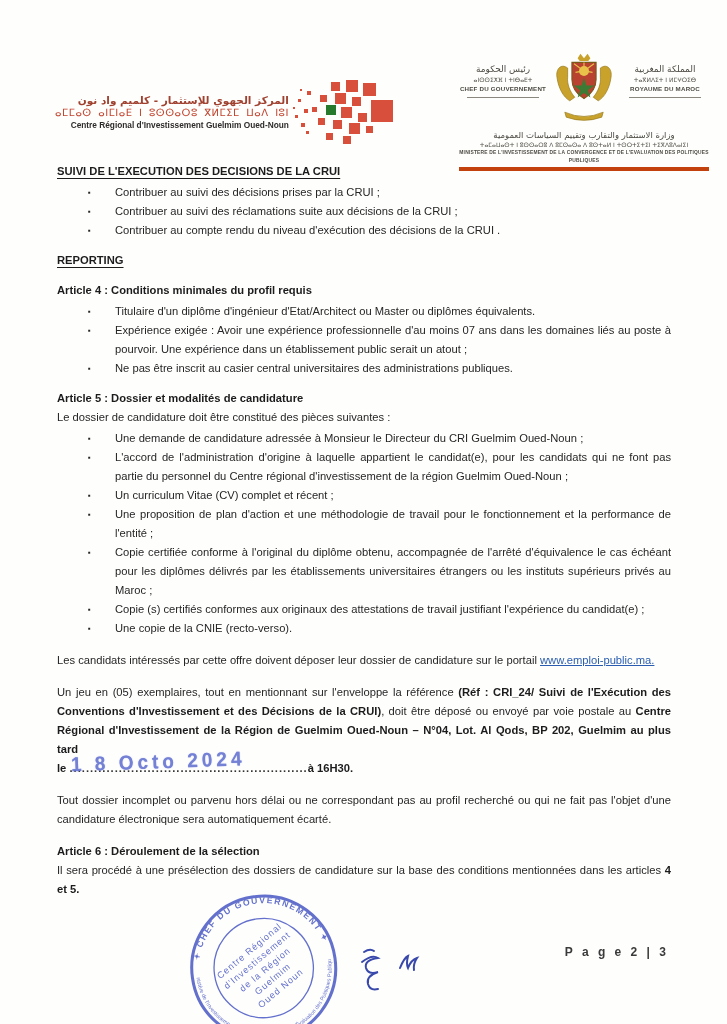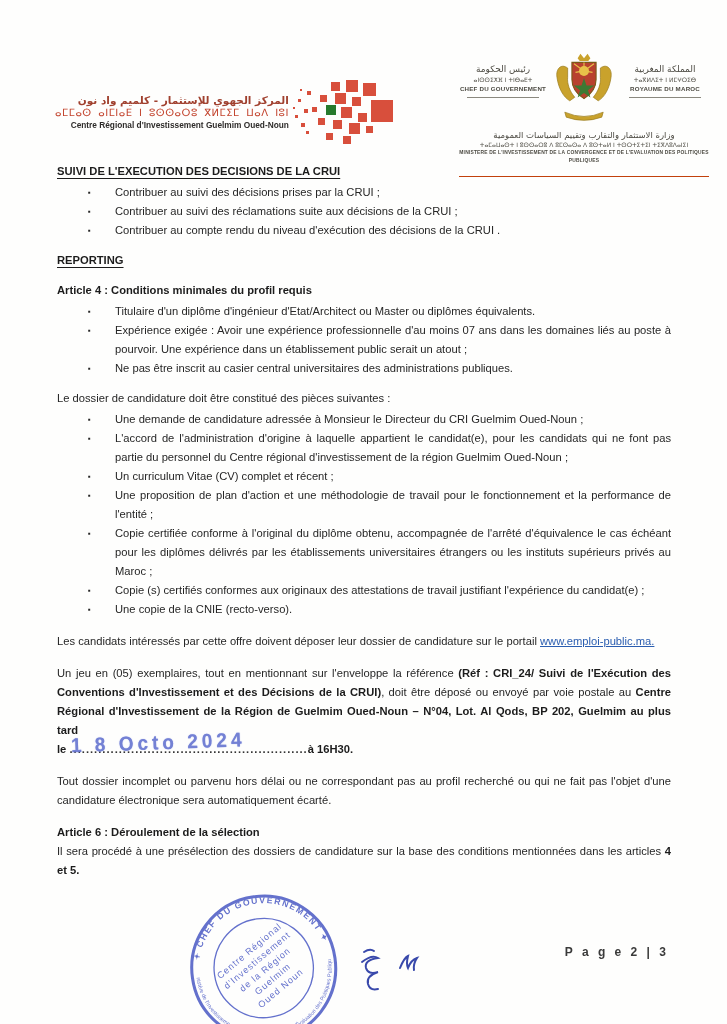--- a/index.html
+++ b/index.html
@@ -15,21 +15,21 @@
   .cri-ar{font-family:"DejaVu Sans","Liberation Sans",sans-serif;font-size:10.5px;color:#a0402e;font-weight:700;direction:rtl;}
   .cri-tif{font-family:Liberation Mono, monospace;font-size:10px;color:#c3452f;letter-spacing:.5px;}
   .cri-fr{font-size:8.3px;color:#2e2c2a;font-weight:700;}
   .gov-block{position:absolute;right:18px;top:0;width:250px;text-align:center;}
   .gov-row{display:flex;align-items:flex-start;justify-content:space-between;text-align:center;}
   .gov-col{width:88px;padding-top:12px;}
   .gov-ar{font-family:"DejaVu Sans","Liberation Sans",sans-serif;font-size:9px;color:#4c4a42;direction:rtl;line-height:1.3;}
   .gov-tif{font-family:"DejaVu Sans","Liberation Sans",sans-serif;font-size:6px;color:#55534b;line-height:1.4;}
   .gov-fr{font-size:6.2px;color:#4c4a42;font-weight:600;letter-spacing:.2px;line-height:1.5;}
   .gov-rule{border:0;border-top:1px solid #8a887e;margin:4px 8px 0 8px;}
-  .ministry{margin-top:6px;padding-bottom:12px;border-bottom:1px solid #c2410c;}
+  .ministry{margin-top:6px;padding-bottom:3px;border-bottom:4px solid #c2410c;}
   .ministry .gov-ar{font-size:8.5px;}
   .ministry .gov-fr{font-size:4.9px;}
   
   .doc-body{
     position:absolute;left:57px;right:56px;top:162px;
     font-size:11.2px;line-height:19px;text-align:justify;
   }
   .sec{margin-bottom:11px;}
   .h-underline{font-weight:700;text-decoration:underline;text-underline-offset:3px;color:#1c1c1c;}
   .h-bold{font-weight:700;color:#1c1c1c;}
@@ -161,20 +161,21 @@
     <div class="sec">
       <div class="h-bold">Article 4 : Conditions minimales du profil requis</div>
       <ul class="doc-list">
         <li>Titulaire d'un diplôme d'ingénieur d'Etat/Architect ou Master ou diplômes équivalents.</li>
         <li>Expérience exigée : Avoir une expérience professionnelle d'au moins 07 ans dans les domaines liés au poste à pourvoir. Une expérience dans un établissement public serait un atout ;</li>
         <li>Ne pas être inscrit au casier central universitaires des administrations publiques.</li>
       </ul>
     </div>
 
     <div class="sec">
+      <div class="h-bold">Article 5 : Dossier et modalités de candidature</div>
       <div>Le dossier de candidature doit être constitué des pièces suivantes :</div>
       <ul class="doc-list">
         <li>Une demande de candidature adressée à Monsieur le Directeur du CRI Guelmim Oued-Noun ;</li>
         <li>L'accord de l'administration d'origine à laquelle appartient le candidat(e), pour les candidats qui ne font pas partie du personnel du Centre régional d'investissement de la région Guelmim Oued-Noun ;</li>
         <li>Un curriculum Vitae (CV) complet et récent ;</li>
         <li>Une proposition de plan d'action et une méthodologie de travail pour le fonctionnement et la performance de l'entité ;</li>
         <li>Copie certifiée conforme à l'original du diplôme obtenu, accompagnée de l'arrêté d'équivalence le cas échéant pour les diplômes délivrés par les établissements universitaires étrangers ou les instituts supérieurs privés au Maroc ;</li>
         <li>Copie (s) certifiés conformes aux originaux des attestations de travail justifiant l'expérience du candidat(e) ;</li>
         <li>Une copie de la CNIE (recto-verso).</li>
       </ul>

